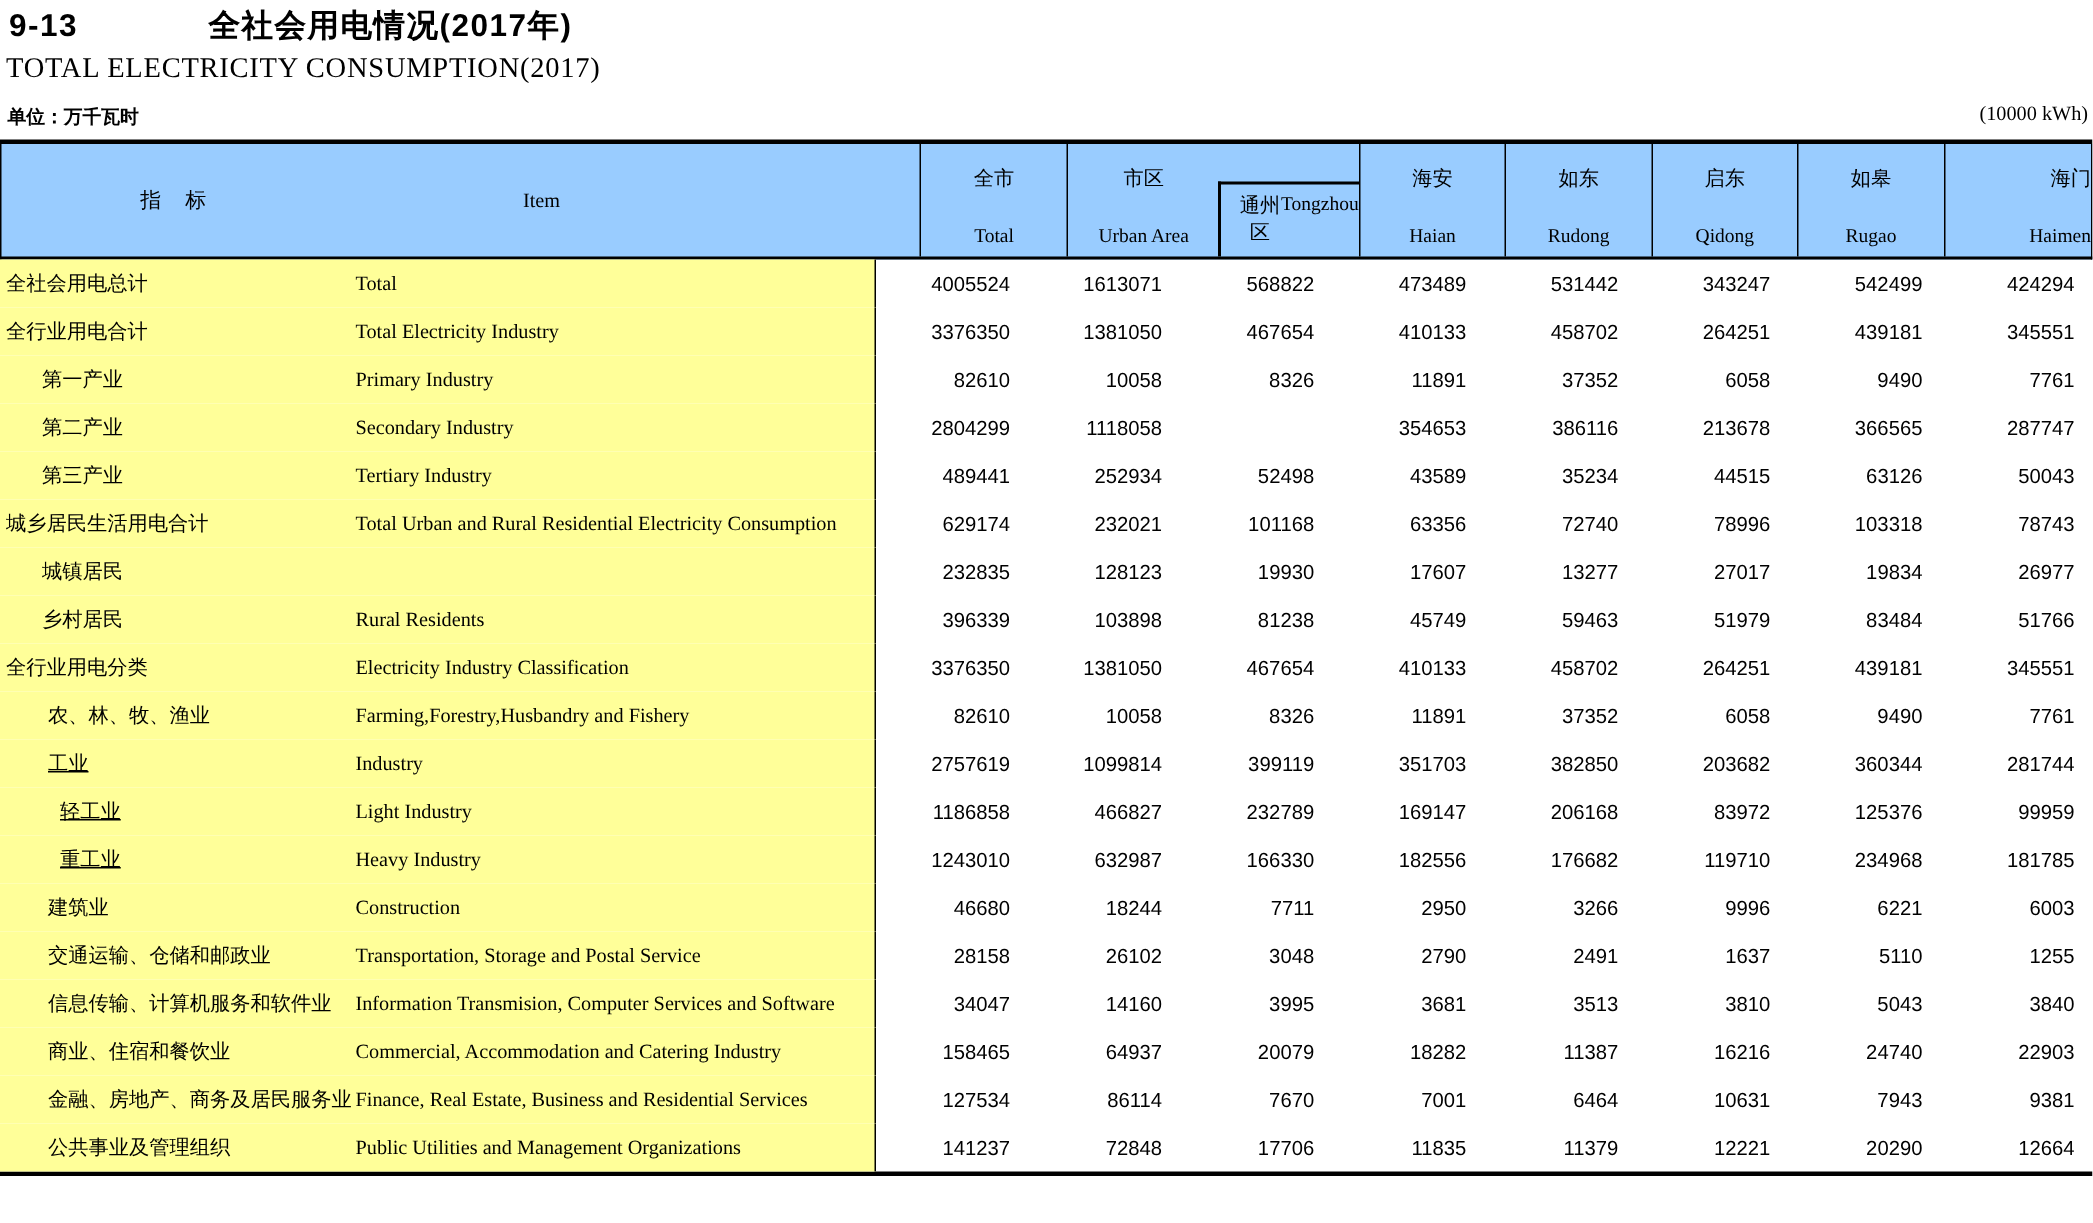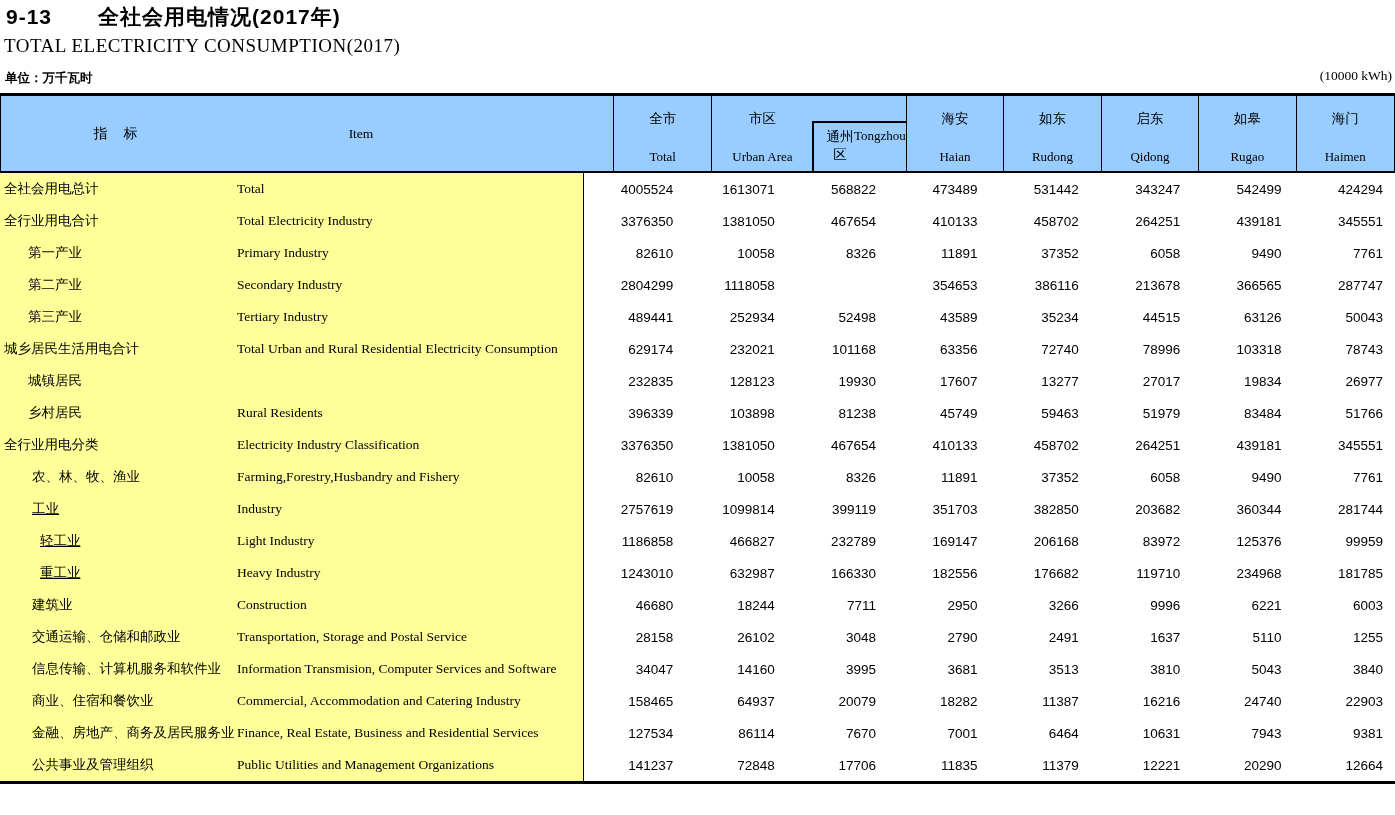--- a/index.html
+++ b/index.html
@@ -7,40 +7,40 @@
     --label-bg:#FFFF99;
     --border:#000000;
   }
   *{box-sizing:border-box;margin:0;padding:0;}
   html,body{width:1395px;height:815px;background:#ffffff;overflow:hidden;}
   body{font-family:"Liberation Sans","DejaVu Sans",sans-serif;color:#000;position:relative;}
 
   
   .titlebar{position:relative;width:1395px;height:93px;}
   .title-row{position:absolute;top:3px;left:6px;display:flex;align-items:baseline;
-             font-weight:bold;font-size:21px;letter-spacing:1px;}
+             font-weight:bold;font-size:21px;letter-spacing:1px;gap:41px;}
   .title-num{font-family:"Liberation Sans","DejaVu Sans Mono",sans-serif;margin-right:46px;}
   .title-en{position:absolute;top:35px;left:4px;font-family:"Liberation Serif","DejaVu Serif",serif;
             font-size:19px;font-weight:normal;letter-spacing:.5px;}
   .unit-cn{position:absolute;top:70px;left:5px;font-size:12.5px;font-weight:bold;}
   .unit-en{position:absolute;top:68px;right:3px;font-size:13.5px;
            font-family:"Liberation Serif","DejaVu Serif",serif;}
 
   
   .dtable{position:absolute;top:93px;left:0;width:1395px;
           border-top:3px solid var(--border);border-bottom:3px solid var(--border);}
   .thead{display:flex;height:77px;background:var(--header-bg);
          border-bottom:2px solid var(--border);
          border-left:1px solid var(--border);border-right:1px solid var(--border);}
   .ind-cell{width:636px;display:flex;align-items:center;border-right:1px solid var(--border);}
   .ind-cn{width:235px;text-align:center;font-size:14px;letter-spacing:6px;}
   .ind-en{width:250px;text-align:center;font-family:"Liberation Serif","DejaVu Serif",serif;font-size:13.5px;}
   .hcol{width:101px;display:flex;flex-direction:column;justify-content:space-between;
         padding:14px 0 6px 0;text-align:center;border-right:1px solid var(--border);}
-  .hcol:last-child{border-right:none;}
+  .hcol:last-child{border-right:none;text-align:right;}
   .hcol .cnh{font-size:13.5px;}
   .hcol .enh{font-family:"Liberation Serif","DejaVu Serif",serif;font-size:13px;}
   .hgroup{width:202px;position:relative;border-right:1px solid var(--border);}
   .hg-cn{position:absolute;top:14px;left:0;width:101px;text-align:center;font-size:13.5px;}
   .hg-en{position:absolute;bottom:6px;left:0;width:101px;text-align:center;
          font-family:"Liberation Serif","DejaVu Serif",serif;font-size:13px;}
   .hg-box{position:absolute;top:25px;left:100px;right:0;bottom:0;
           border-top:2px solid var(--border);border-left:2px solid var(--border);
           display:flex;justify-content:space-between;
           padding:5px 0 6px 12px;text-align:center;}

